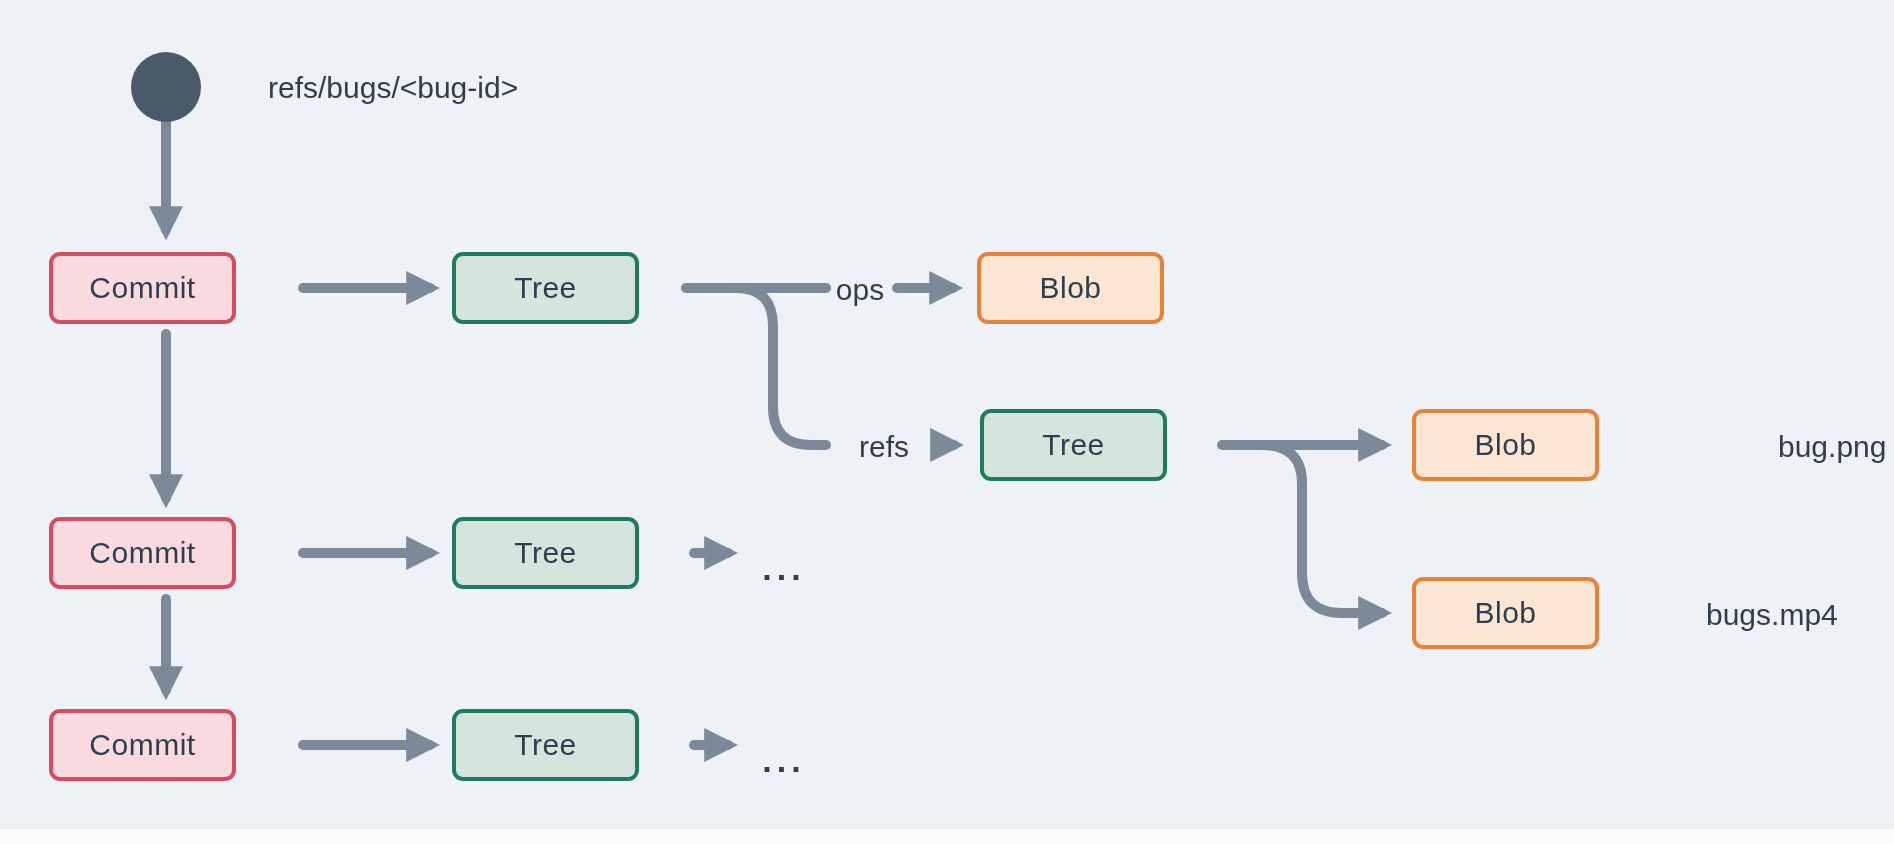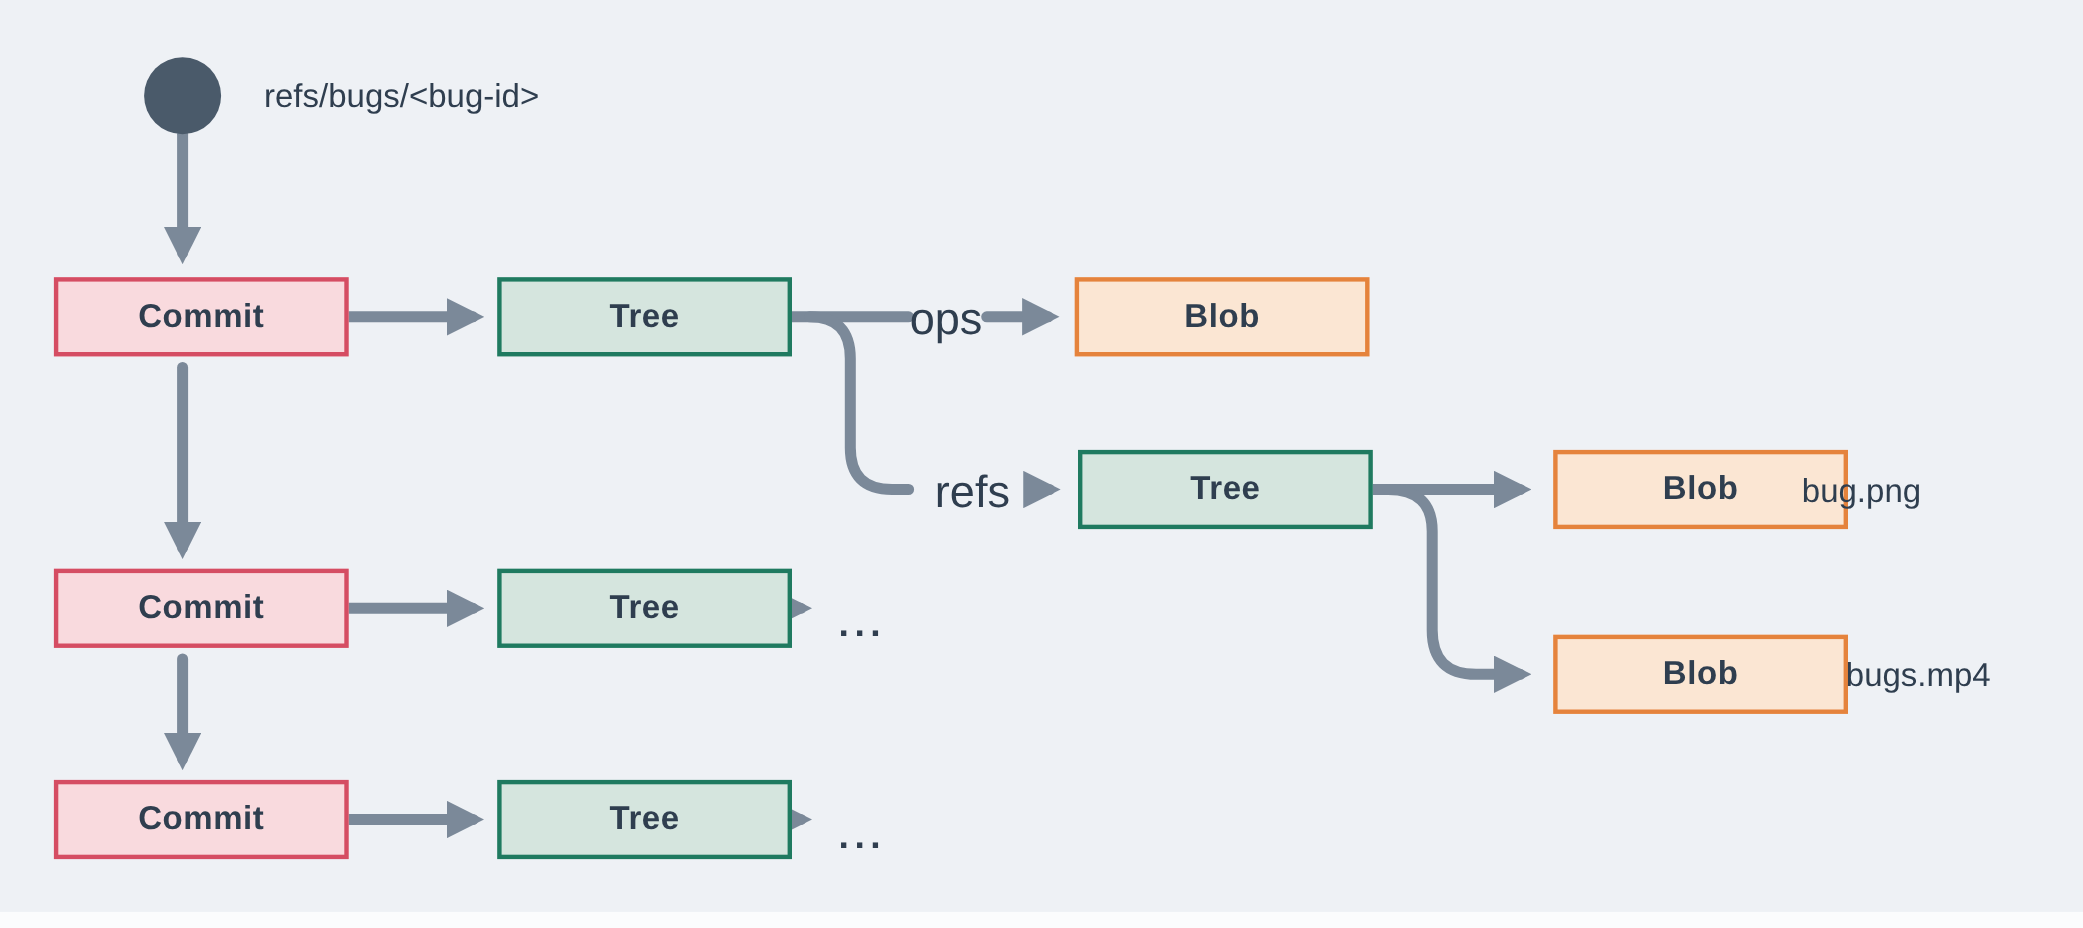--- a/index.html
+++ b/index.html
@@ -21,35 +21,35 @@
     background:var(--background);
     font-family:"Liberation Sans",sans-serif;
     color:var(--text);
   }
   .stage{position:absolute;inset:0;}
   svg.connectors{position:absolute;left:0;top:0;width:1894px;height:844px;pointer-events:none;}
   .conn{stroke:var(--connector);stroke-width:10;fill:none;stroke-linecap:round;stroke-linejoin:round;}
   .arrow{marker-end:url(#ah);}
   .ahp{fill:var(--connector);}
   .node{
-    position:absolute;width:268px;height:72px;box-sizing:border-box;
-    border:4px solid;border-radius:0;
+    position:absolute;width:187px;height:72px;box-sizing:border-box;
+    border:4px solid;border-radius:11px;
     display:flex;align-items:center;justify-content:center;
-    font-size:30px;letter-spacing:.5px;font-weight:bold;
+    font-size:30px;letter-spacing:.5px;
   }
   .commit{background:var(--commit-fill);border-color:var(--commit-border);}
   .tree{background:var(--tree-fill);border-color:var(--tree-border);}
   .blob{background:var(--blob-fill);border-color:var(--blob-border);}
   .ref-circle{
     position:absolute;left:131px;top:52px;width:70px;height:70px;
     border-radius:50%;background:var(--ref-circle);
   }
   .flabel{position:absolute;font-size:30px;white-space:nowrap;}
-  .vcenter{transform:translateY(-50%);}
-  .edge-label{position:absolute;font-size:41px;transform:translate(-50%,-50%);white-space:nowrap;}
+  .vcenter{transform:translateY(-50%);margin-left:28px;}
+  .edge-label{position:absolute;font-size:30px;transform:translate(-50%,-50%);white-space:nowrap;}
   .dots{
     position:absolute;font-size:34px;font-weight:700;letter-spacing:5px;
     transform:translate(-50%,-50%);
   }
   .footer-strip{position:absolute;left:0;bottom:0;width:100%;height:15px;background:var(--footer-strip);}
 </style>
 </head>
 <body>
 
 <div class="stage">
@@ -91,21 +91,21 @@
 
   <div class="edge-label" style="left:860px;top:290px">ops</div>
   <div class="edge-label" style="left:884px;top:447px">refs</div>
 
   <div class="node tree" style="left:980px;top:409px">
     <span>Tree</span>
   </div>
   <div class="node blob" style="left:1412px;top:409px">
     <span>Blob</span>
   </div>
-  <div class="flabel vcenter" style="left:1638px;top:447px">bug.png</div>
+  <div class="flabel vcenter" style="left:1750px;top:447px">bug.png</div>
 
   <div class="node blob" style="left:1412px;top:577px">
     <span>Blob</span>
   </div>
   <div class="flabel vcenter" style="left:1678px;top:615px">bugs.mp4</div>
 
   <div class="node commit" style="left:49px;top:517px">
     <span>Commit</span>
   </div>
   <div class="node tree" style="left:452px;top:517px">

